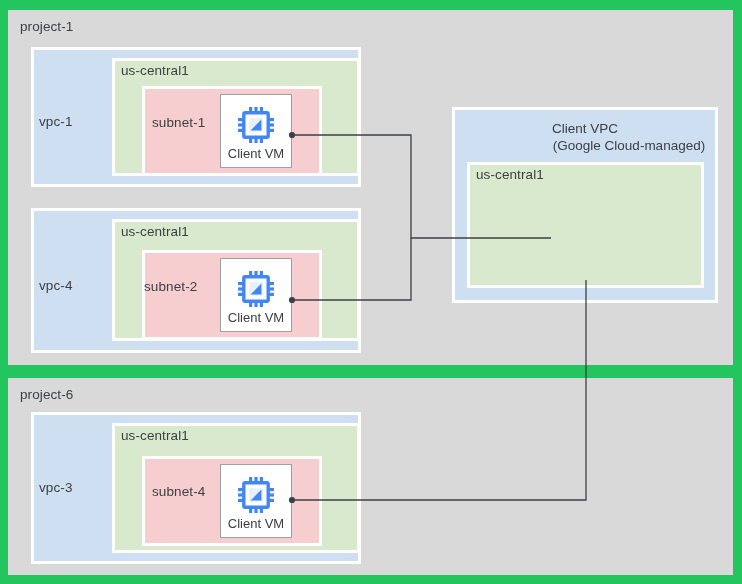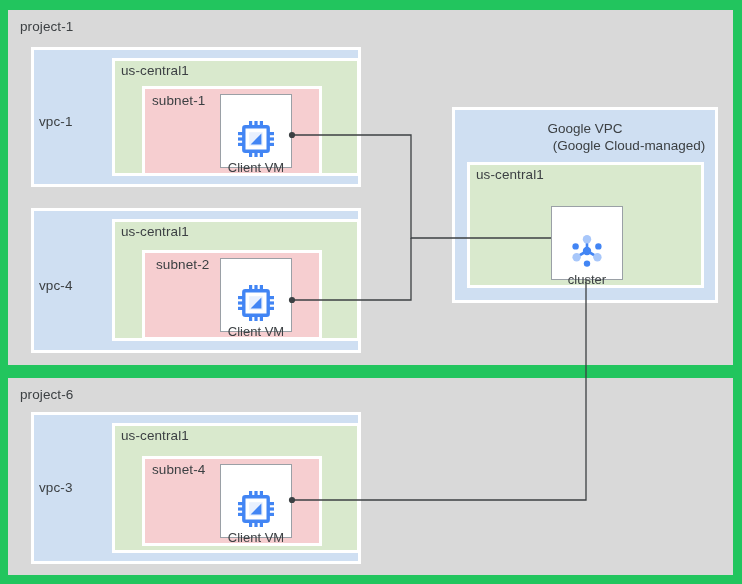--- a/index.html
+++ b/index.html
@@ -46,42 +46,42 @@
     position: absolute;
     color: #3c4043;
     font-size: 13.5px;
     line-height: 1.25;
     white-space: nowrap;
     letter-spacing: 0.1px;
   }
   .label-project { font-size: 13.5px; }
   .label-vpc     { font-size: 13.5px; }
   .label-region  { font-size: 13.5px; }
-  .label-subnet  { font-size: 13.5px; }
+  .label-subnet  { font-size: 13.5px; margin-top: 22px; }
   .tenant-title {
     position: absolute;
     width: 100%;
     text-align: center;
     color: #3c4043;
     font-size: 13.5px;
     line-height: 17px;
     left: 0;
   }
 
   
   .node {
     position: absolute;
     box-sizing: border-box;
     background: #ffffff;
     border: 1px solid #9aa0a6;
     display: flex;
     flex-direction: column;
     align-items: center;
     justify-content: flex-start;
-    padding-top: 24px;
+    padding-top: 10px;
   }
   .node .glyph {
     width: 40px;
     height: 40px;
     display: block;
   }
   .node .node-label {
     font-size: 13px;
     color: #3c4043;
     line-height: 16px;
@@ -141,21 +141,21 @@
     <span class="node-label">Client VM</span>
   </div>
 
   <div class="box vpc-box" style="left:31px; top:208px; width:330px; height:145px;"></div>
   <div class="label label-vpc" style="left:39px; top:278px;">vpc-4</div>
 
   <div class="box region-box" style="left:112px; top:219px; width:248px; height:122px;"></div>
   <div class="label label-region" style="left:121px; top:224px;">us-central1</div>
 
   <div class="box subnet-box" style="left:142px; top:250px; width:180px; height:90px;"></div>
-  <div class="label label-subnet" style="left:156px; top:257px;">subnet-2</div>
+  <div class="label label-subnet" style="left:144px; top:257px;">subnet-2</div>
 
   <div class="node" style="left:220px; top:258px; width:72px; height:74px;">
     <span class="glyph">
       <svg viewBox="0 0 40 40" width="40" height="40" aria-hidden="true">
         <g fill="#4285f4">
           <rect x="13" y="2" width="3.2" height="5.5"></rect>
           <rect x="18.4" y="2" width="3.2" height="5.5"></rect>
           <rect x="23.8" y="2" width="3.2" height="5.5"></rect>
           <rect x="13" y="32.5" width="3.2" height="5.5"></rect>
           <rect x="18.4" y="32.5" width="3.2" height="5.5"></rect>
@@ -206,46 +206,27 @@
         </g>
         <rect x="7.8" y="7.8" width="24.4" height="24.4" rx="1.5" fill="none" stroke="#4285f4" stroke-width="3.4"></rect>
         <rect x="13.2" y="13.2" width="13.6" height="13.6" fill="#e8f0fe"></rect>
         <path d="M25.4 14.6 L25.4 25.4 L14.6 25.4 Z" fill="#4285f4"></path>
       </svg>
     </span>
     <span class="node-label">Client VM</span>
   </div>
 
   <div class="box vpc-box" style="left:452px; top:107px; width:266px; height:196px;">
-    <div class="tenant-title" style="top:10px;">Google VPC</div>
+    <div class="tenant-title" style="top:10px;">Client VPC</div>
     <div class="tenant-title" style="top:27px;margin-left:44px;">(Google Cloud-managed)</div>
   </div>
 
   <div class="box region-box" style="left:467px; top:162px; width:237px; height:126px;"></div>
   <div class="label label-region" style="left:476px; top:167px;">us-central1</div>
 
-  <div class="node" style="left:551px; top:206px; width:72px; height:74px;">
-    <span class="glyph">
-      <svg viewBox="0 0 40 40" width="40" height="40" aria-hidden="true">
-        <g stroke="#4285f4" stroke-width="2.6" stroke-linecap="round" fill="none">
-          <line x1="20" y1="20" x2="20" y2="9"></line>
-          <line x1="20" y1="20" x2="10.5" y2="25.5"></line>
-          <line x1="20" y1="20" x2="29.5" y2="25.5"></line>
-        </g>
-        <circle cx="20" cy="20" r="4.2" fill="#4285f4"></circle>
-        <circle cx="20" cy="8.2" r="4.2" fill="#a8c7fa"></circle>
-        <circle cx="9.6" cy="26.2" r="4.2" fill="#a8c7fa"></circle>
-        <circle cx="30.4" cy="26.2" r="4.2" fill="#a8c7fa"></circle>
-        <circle cx="8.6" cy="15.4" r="3.2" fill="#4285f4"></circle>
-        <circle cx="31.4" cy="15.4" r="3.2" fill="#4285f4"></circle>
-        <circle cx="20" cy="32.6" r="3.2" fill="#4285f4"></circle>
-      </svg>
-    </span>
-    <span class="node-label">cluster</span>
-  </div>
 
   <svg id="wires" viewBox="0 0 742 584">
 
     <path d="M 292 135 L 411 135 L 411 238 L 551 238" fill="none" stroke="#3c4043" stroke-width="1.3"></path>
     <circle cx="292" cy="135" r="3.1" fill="#3c4043"></circle>
 
     <path d="M 292 300 L 411 300 L 411 238" fill="none" stroke="#3c4043" stroke-width="1.3"></path>
     <circle cx="292" cy="300" r="3.1" fill="#3c4043"></circle>
 
     <path d="M 292 500 L 586 500 L 586 280" fill="none" stroke="#3c4043" stroke-width="1.3"></path>

